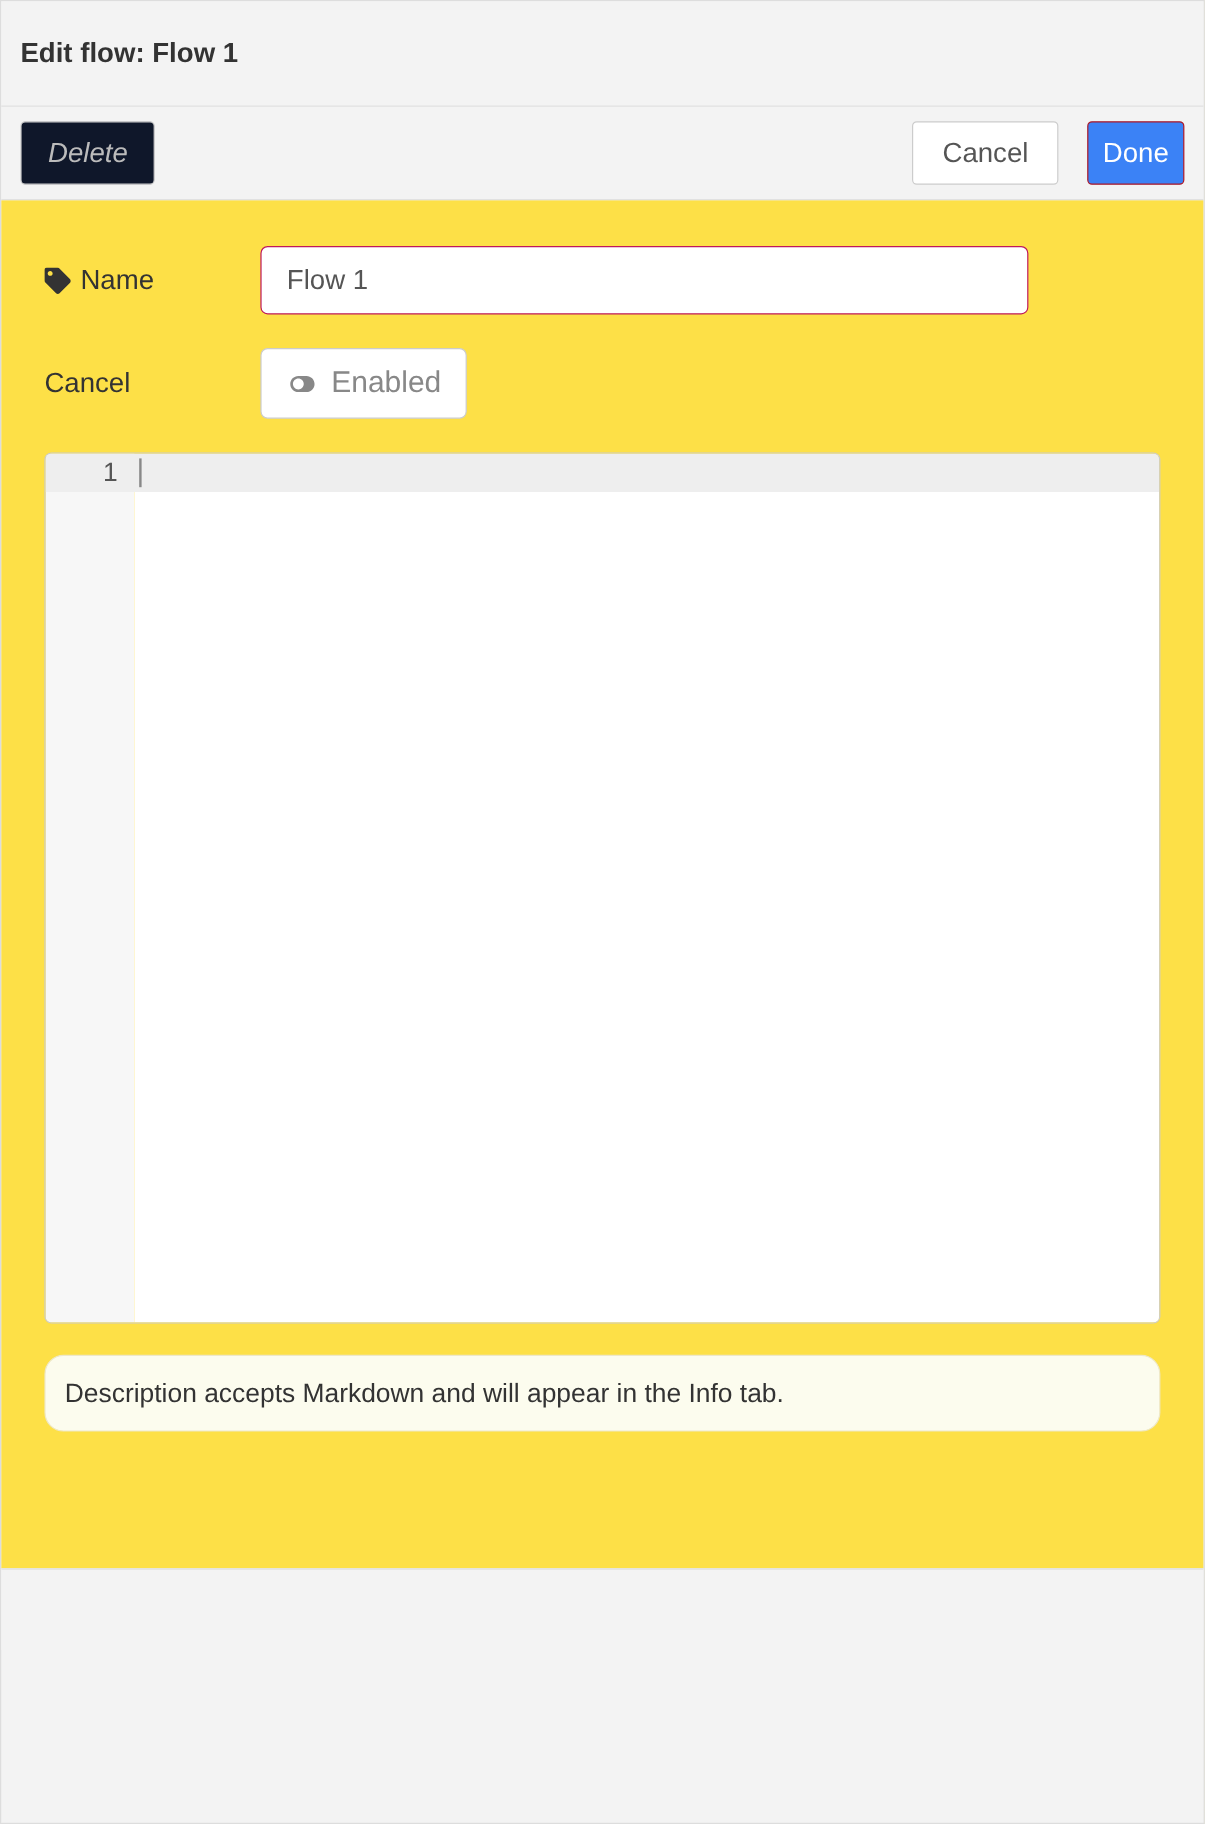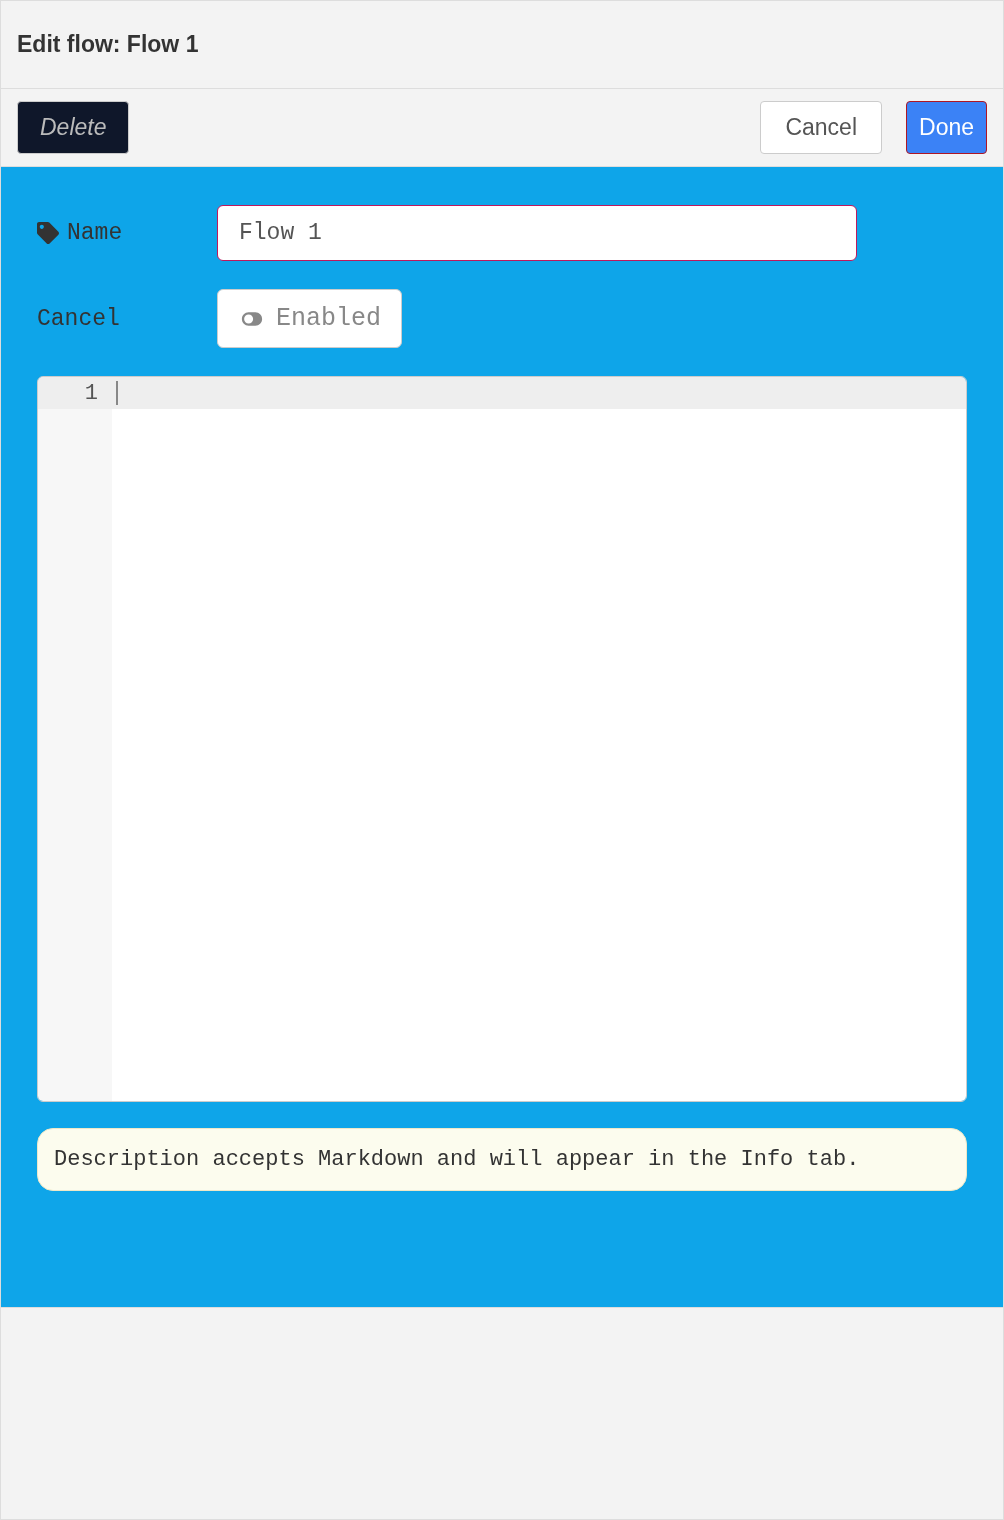--- a/index.html
+++ b/index.html
@@ -55,24 +55,23 @@
       color: #555;
       border: 1px solid #ccc;
     }
     .btn-done {
       background: #3b82f6;
       color: #fff;
       border: 1px solid #ad1625;
       padding: 12px 12px;
     }
     .content {
-      background: #0ea5e9;
+      background: #fde047;
       padding: 38px 36px 30px 36px;
       min-height: 1140px;
-      font-family: Liberation Mono, monospace;
     }
     .form-row {
       display: flex;
       align-items: center;
       margin-bottom: 28px;
     }
     .form-label {
       width: 180px;
       font-size: 23px;
       color: #333;

